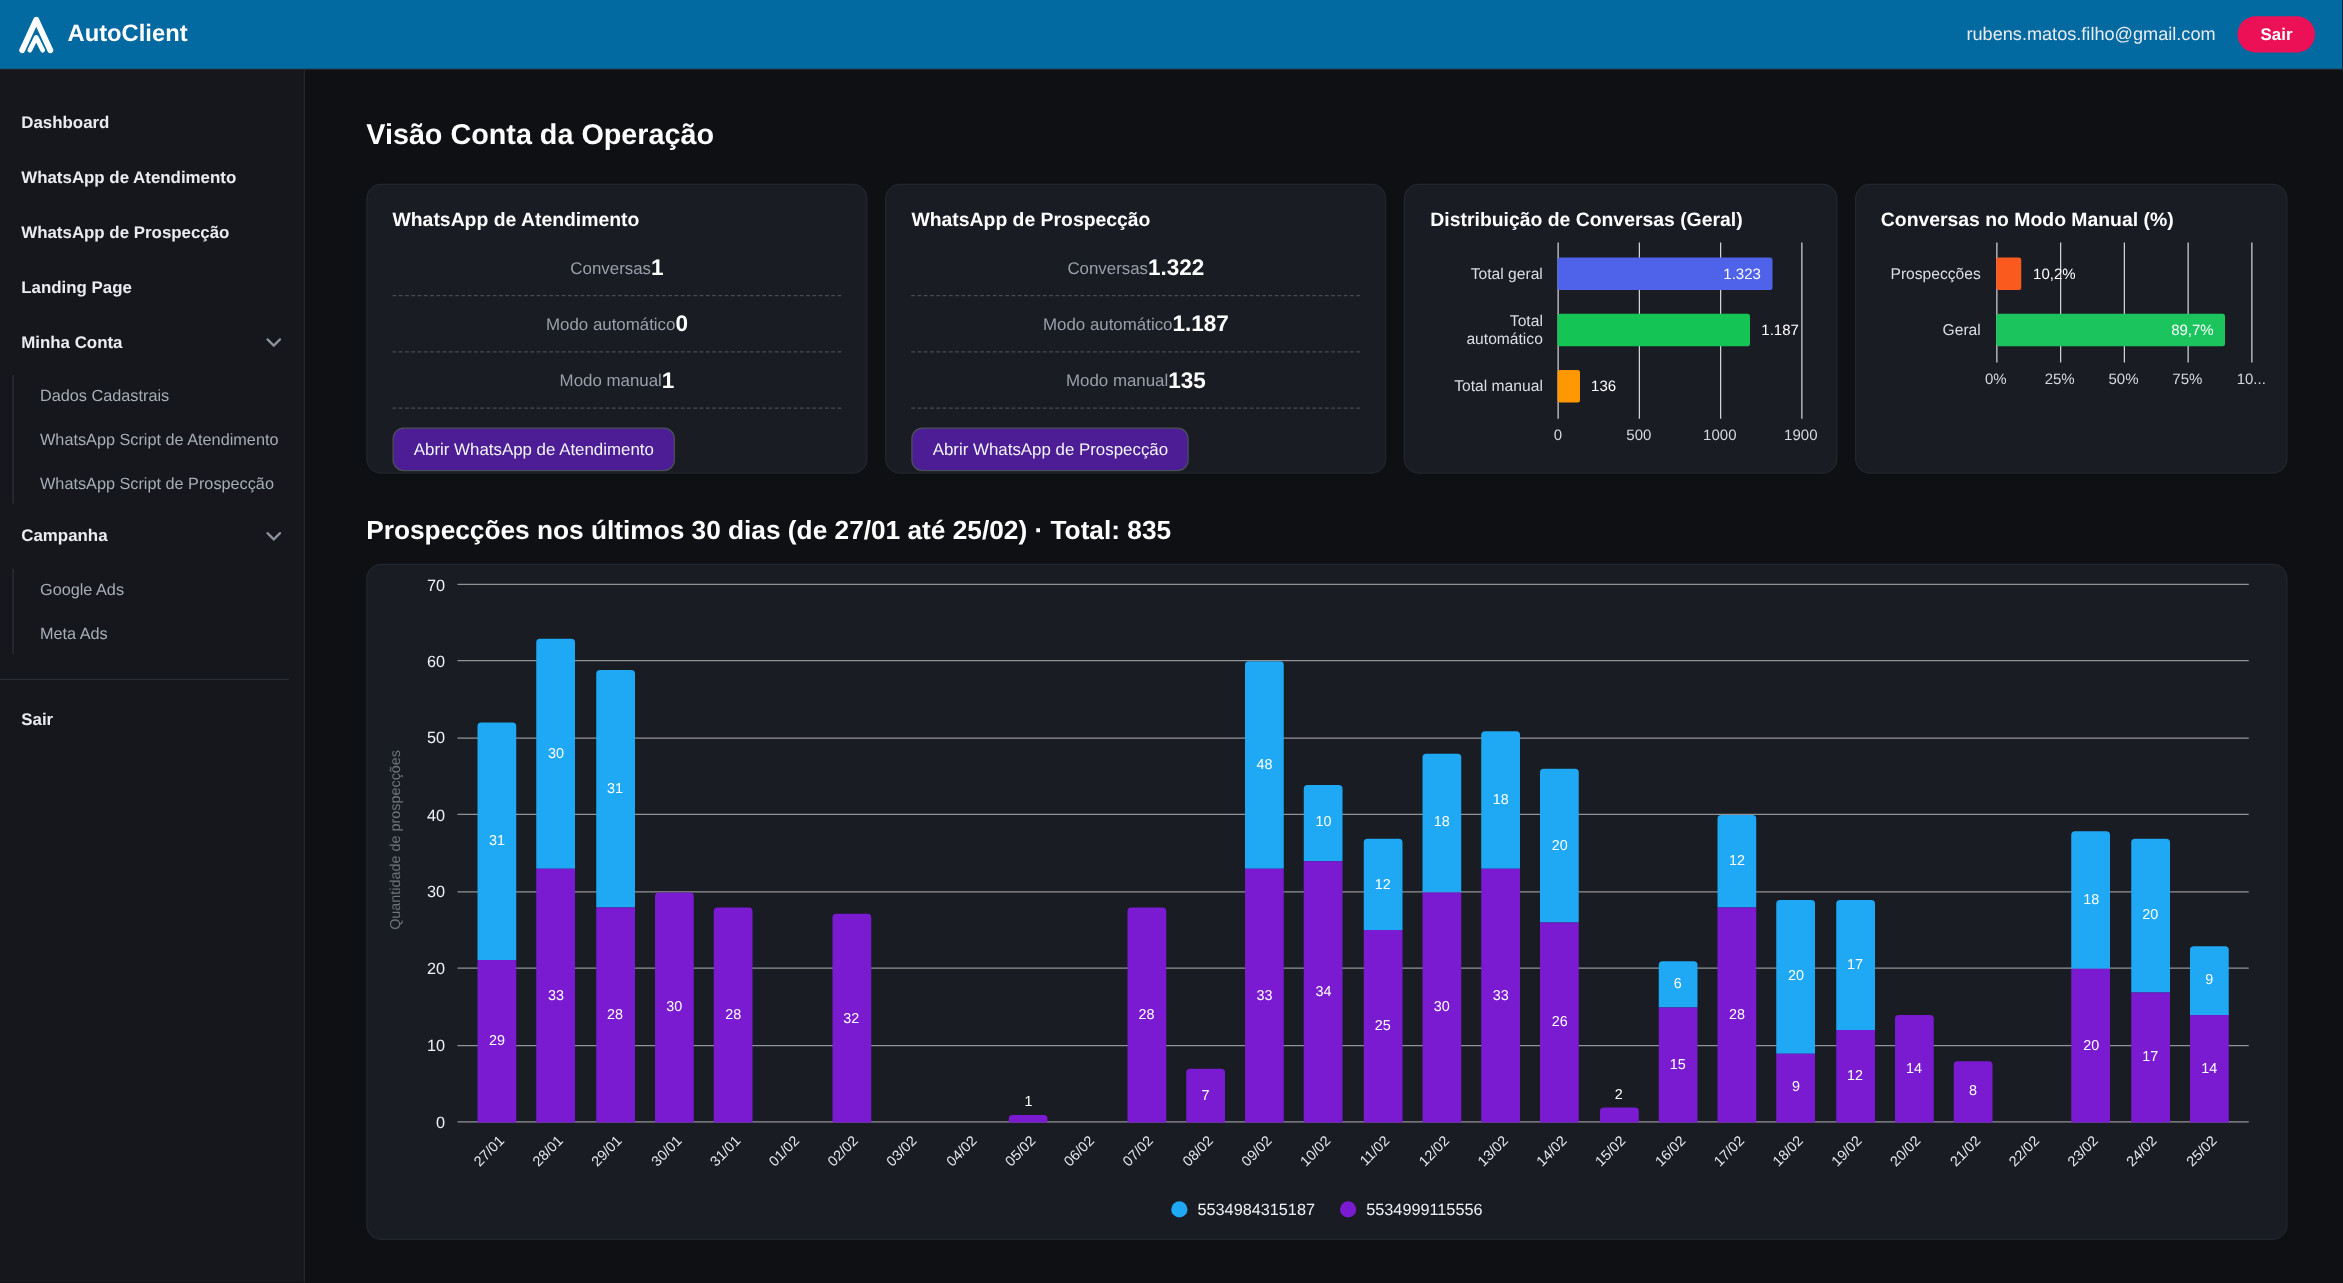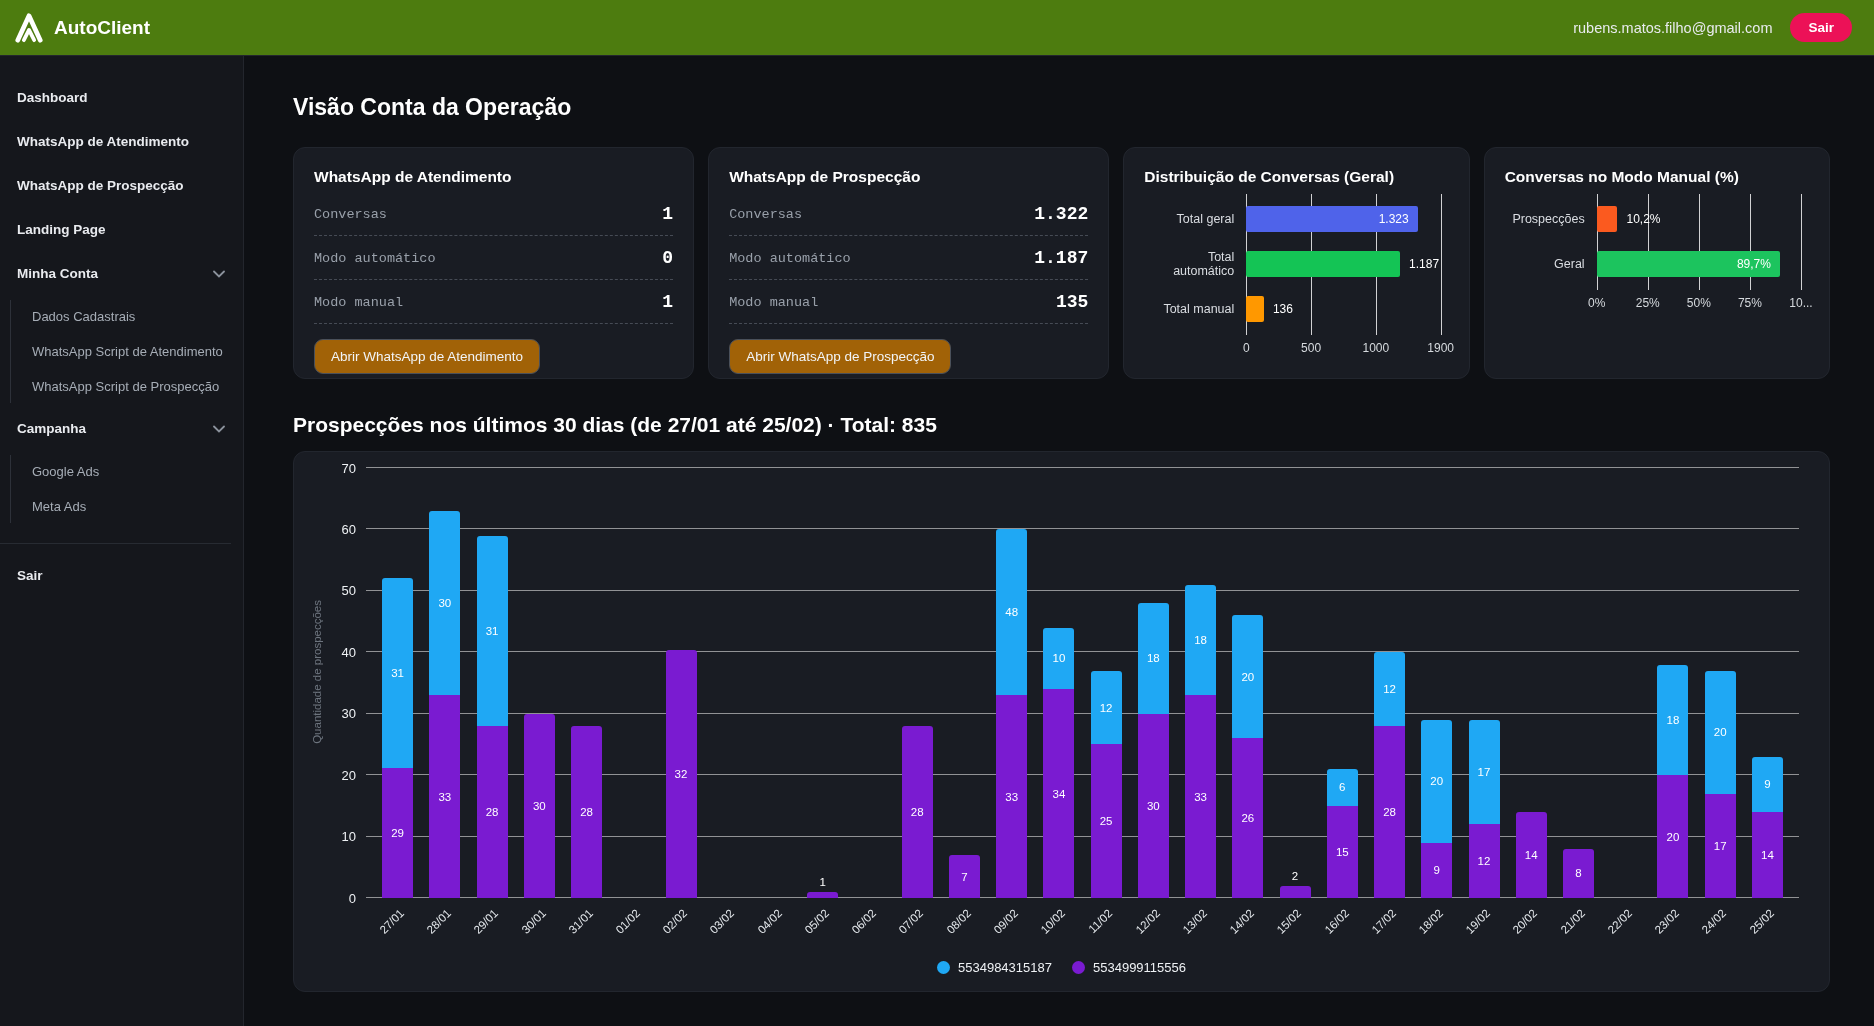--- a/index.html
+++ b/index.html
@@ -3,21 +3,21 @@
 <meta charset="utf-8">
 <style>
   * { box-sizing: border-box; }
   html,body { margin:0; padding:0; }
   body {
     width:1874px; height:1026px; overflow:hidden;
     background:#0e1014; color:#f2f4f7;
     font-family:"Liberation Sans", sans-serif;
   }
   
-  .topbar{ height:56px; background:#4d7c0f; border-bottom:1px solid #23262d;
+  .topbar{ height:56px; background:#0369a1; border-bottom:1px solid #23262d;
     display:flex; align-items:center; justify-content:space-between; padding:0 22px 0 14px; }
   .brand{ display:flex; align-items:center; gap:10px; font-size:19px; font-weight:bold; color:#fff; }
   .brand svg{ display:block; }
   .topbar-right{ display:flex; align-items:center; gap:18px; }
   .email{ font-size:14.5px; color:#e9ebef; }
   .logout-btn{ background:var(--accent-pink,#ec1157); color:#fff; border:none; cursor:pointer;
     border-radius:16px; padding:7px 18px; font-size:13.5px; font-weight:bold; font-family:inherit; }
   
   .layout{ display:flex; height:970px; }
   .sidebar{ width:244px; flex-shrink:0; background:#15171c; border-right:1px solid #23262d; padding-top:24px; }
@@ -28,25 +28,25 @@
   .side-divider{ border:none; border-top:1px solid #272b32; margin:20px 12px 14px 0; }
   
   .main{ flex:1; padding:38px 44px 0 49px; overflow:hidden; }
   .h1{ font-size:23px; font-weight:bold; color:#fff; margin:0 0 26px; }
   .h2{ font-size:21px; font-weight:bold; color:#fff; margin:34px 0 14px; }
   .cards-row{ display:flex; gap:14px; }
   .card{ background:#191c23; border:1px solid #22262e; border-radius:12px; padding:20px 20px 16px; height:232px; }
   .card-stat{ flex:1.18; }
   .card-chart{ flex:1; }
   .card-title{ font-size:15.5px; font-weight:bold; color:#fff; margin-bottom:6px; }
-  .stat-row{ display:flex; align-items:center; justify-content:space-between;
-    padding:12px 0 11px; border-bottom:1px dashed #464b55;font-family:Liberation Mono, monospace; }
+  .stat-row{ display:flex; align-items:center; justify-content:center;
+    padding:12px 0 11px; border-bottom:1px dashed #464b55; }
   .stat-label{ font-size:13.5px; color:#99a0aa; }
   .stat-value{ font-size:18px; font-weight:bold; color:#fff; }
-  .card-btn{ margin-top:15px; background:#a16207; border:1px solid #4a505a; color:#f2f4f7; cursor:pointer;
+  .card-btn{ margin-top:15px; background:#4c1d95; border:1px solid #4a505a; color:#f2f4f7; cursor:pointer;
     border-radius:9px; padding:9px 16px; font-size:13.5px; font-family:inherit; }
   
   .mini-chart{ margin-top:10px; }
   .chart-card-0 .mini-chart{ --lw:102px; }
   .chart-card-1 .mini-chart{ --lw:92px; }
   .mini-main{ position:relative; }
   .mini-grid{ position:absolute; top:-2px; bottom:-4px; left:var(--lw); right:8px; }
   .mini-gridline{ position:absolute; top:0; bottom:0; width:1px; background:rgba(255,255,255,.8); }
   .mini-row{ display:flex; align-items:center; height:45px; position:relative; }
   .mini-label{ width:var(--lw); padding-right:12px; text-align:right; font-size:12.5px; color:#dadde2; flex-shrink:0; }
@@ -330,21 +330,21 @@
                   <div class="bc-seg" style="height: 172px; background: rgb(122, 27, 209);">
                     <span>28</span>
                   </div>
                 </div>
               </div>
               <div class="bc-col">
                 <div class="bc-stack"></div>
               </div>
               <div class="bc-col">
                 <div class="bc-stack">
-                  <div class="bc-seg" style="height: 248px; background: rgb(122, 27, 209);">
+                  <div class="bc-seg" style="height: 167px; background: rgb(122, 27, 209);">
                     <span>32</span>
                   </div>
                 </div>
               </div>
               <div class="bc-col">
                 <div class="bc-stack"></div>
               </div>
               <div class="bc-col">
                 <div class="bc-stack"></div>
               </div>

